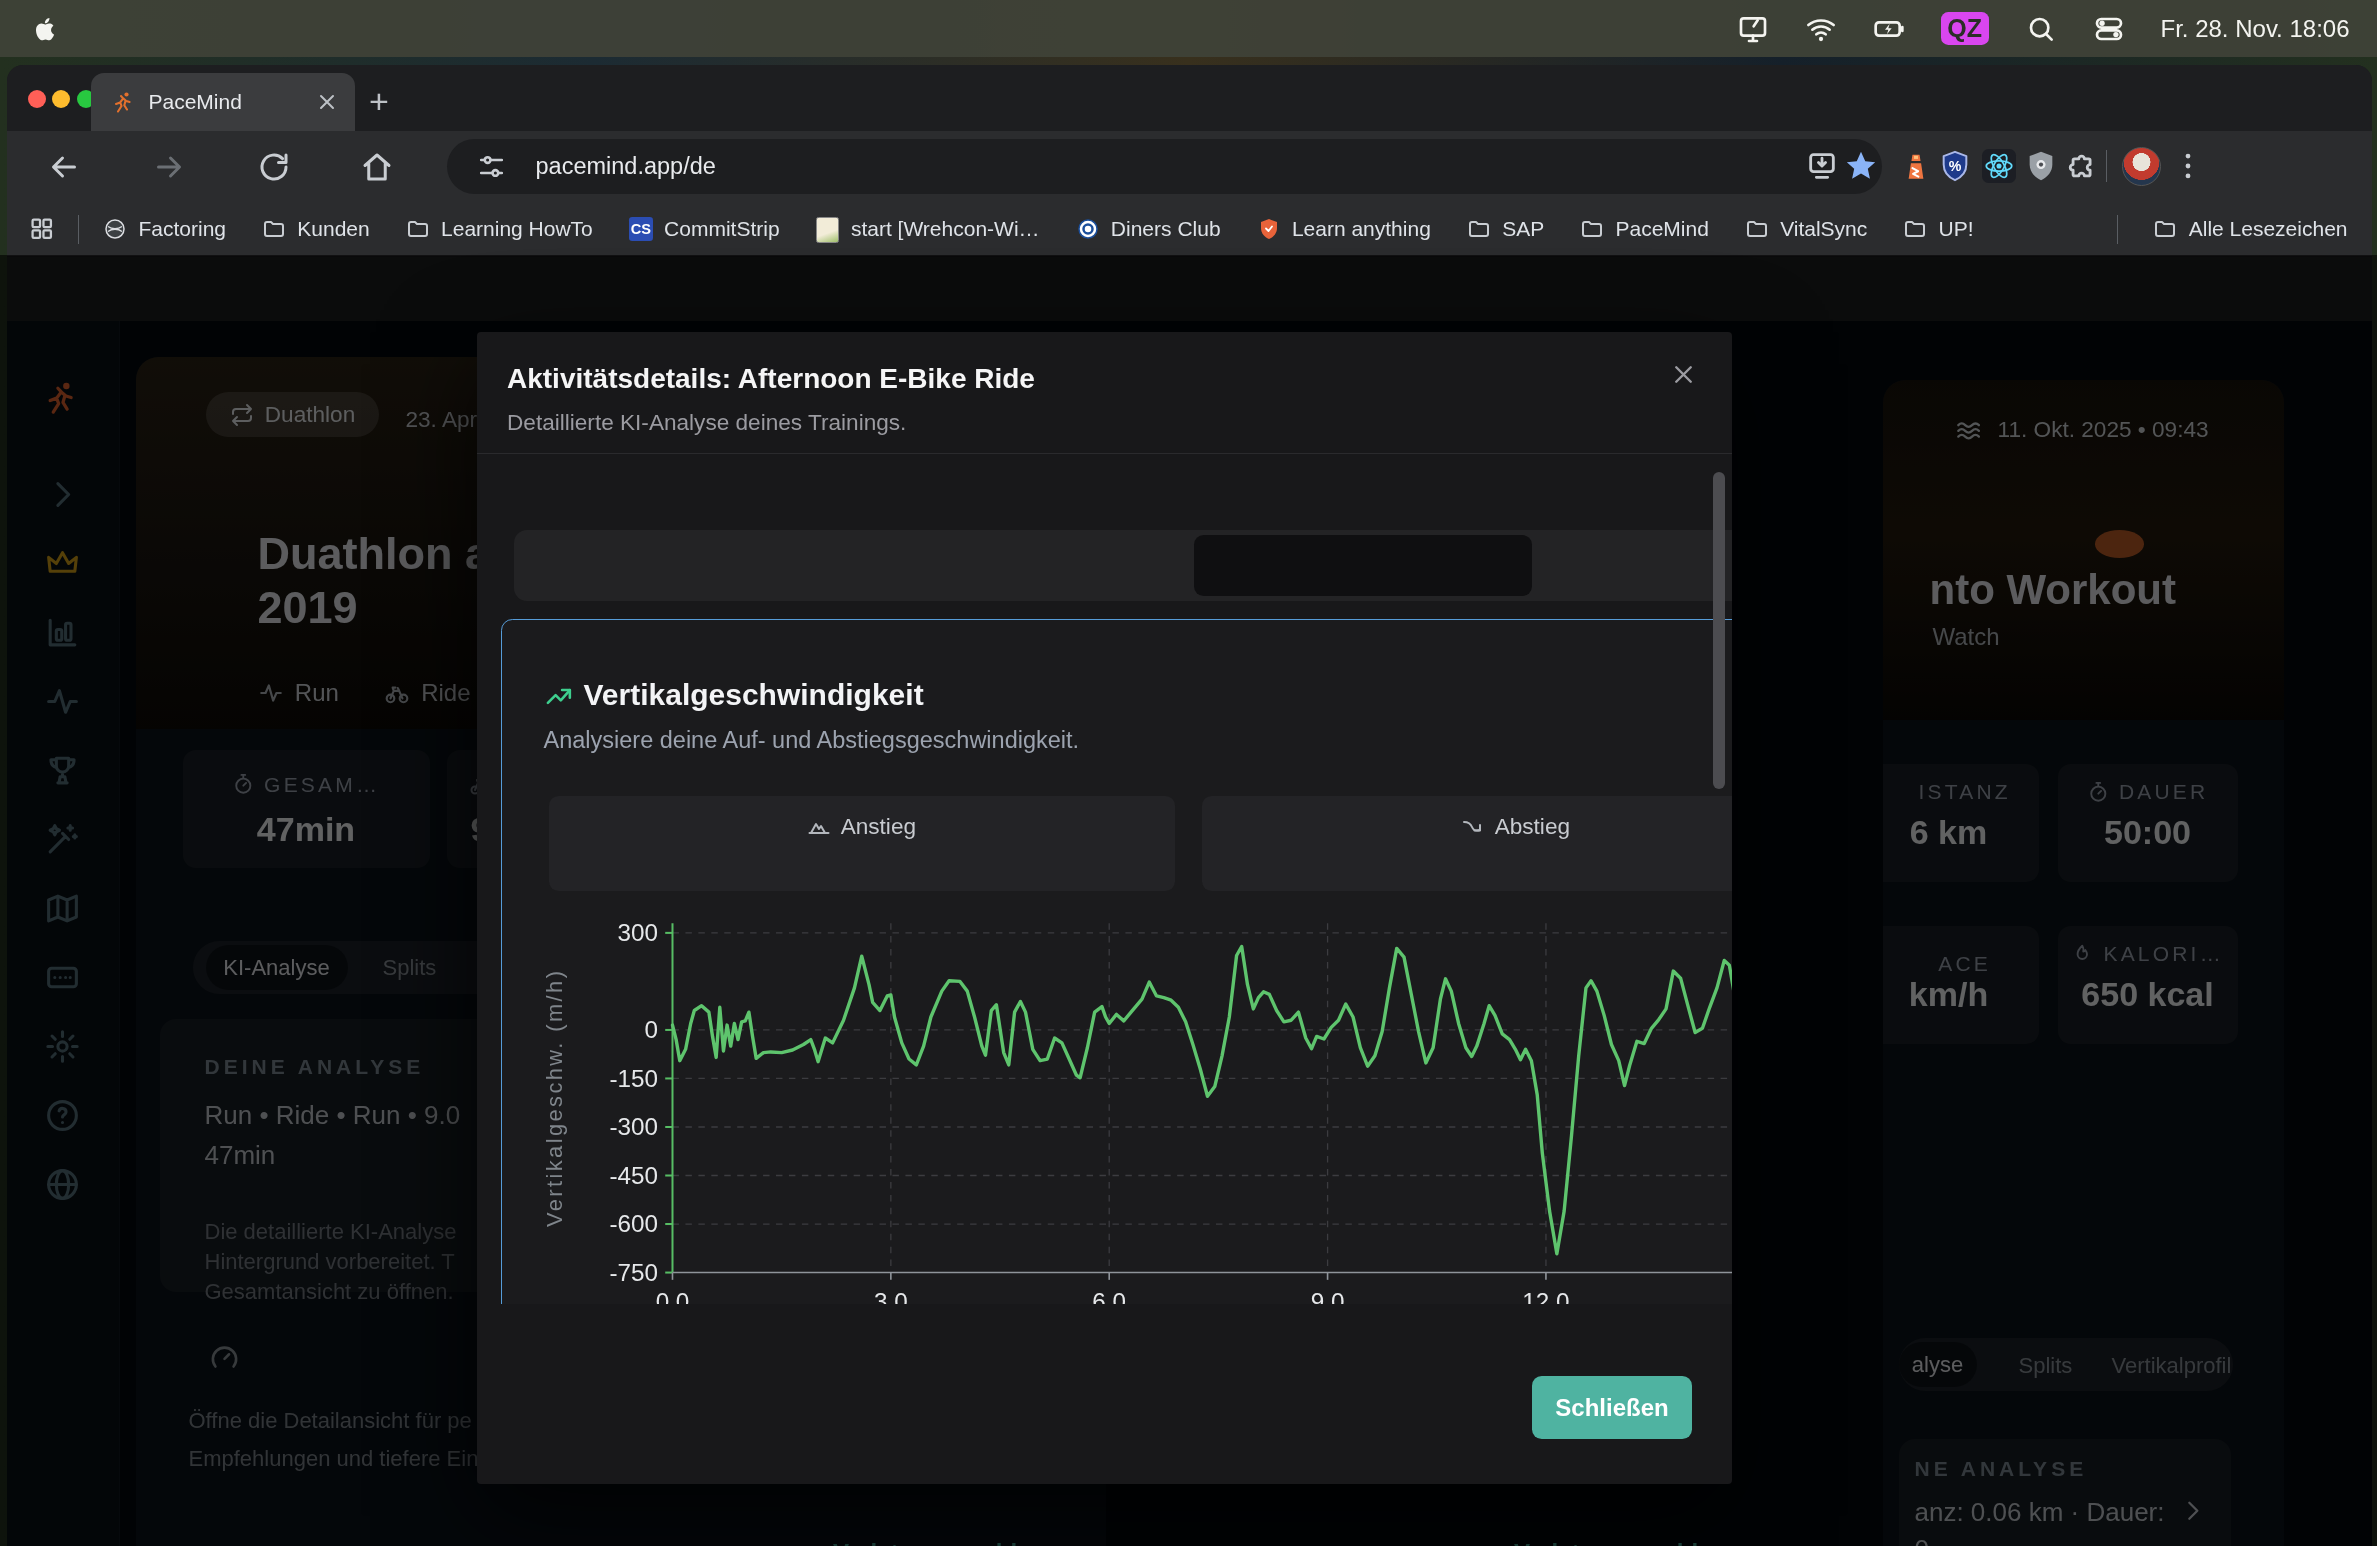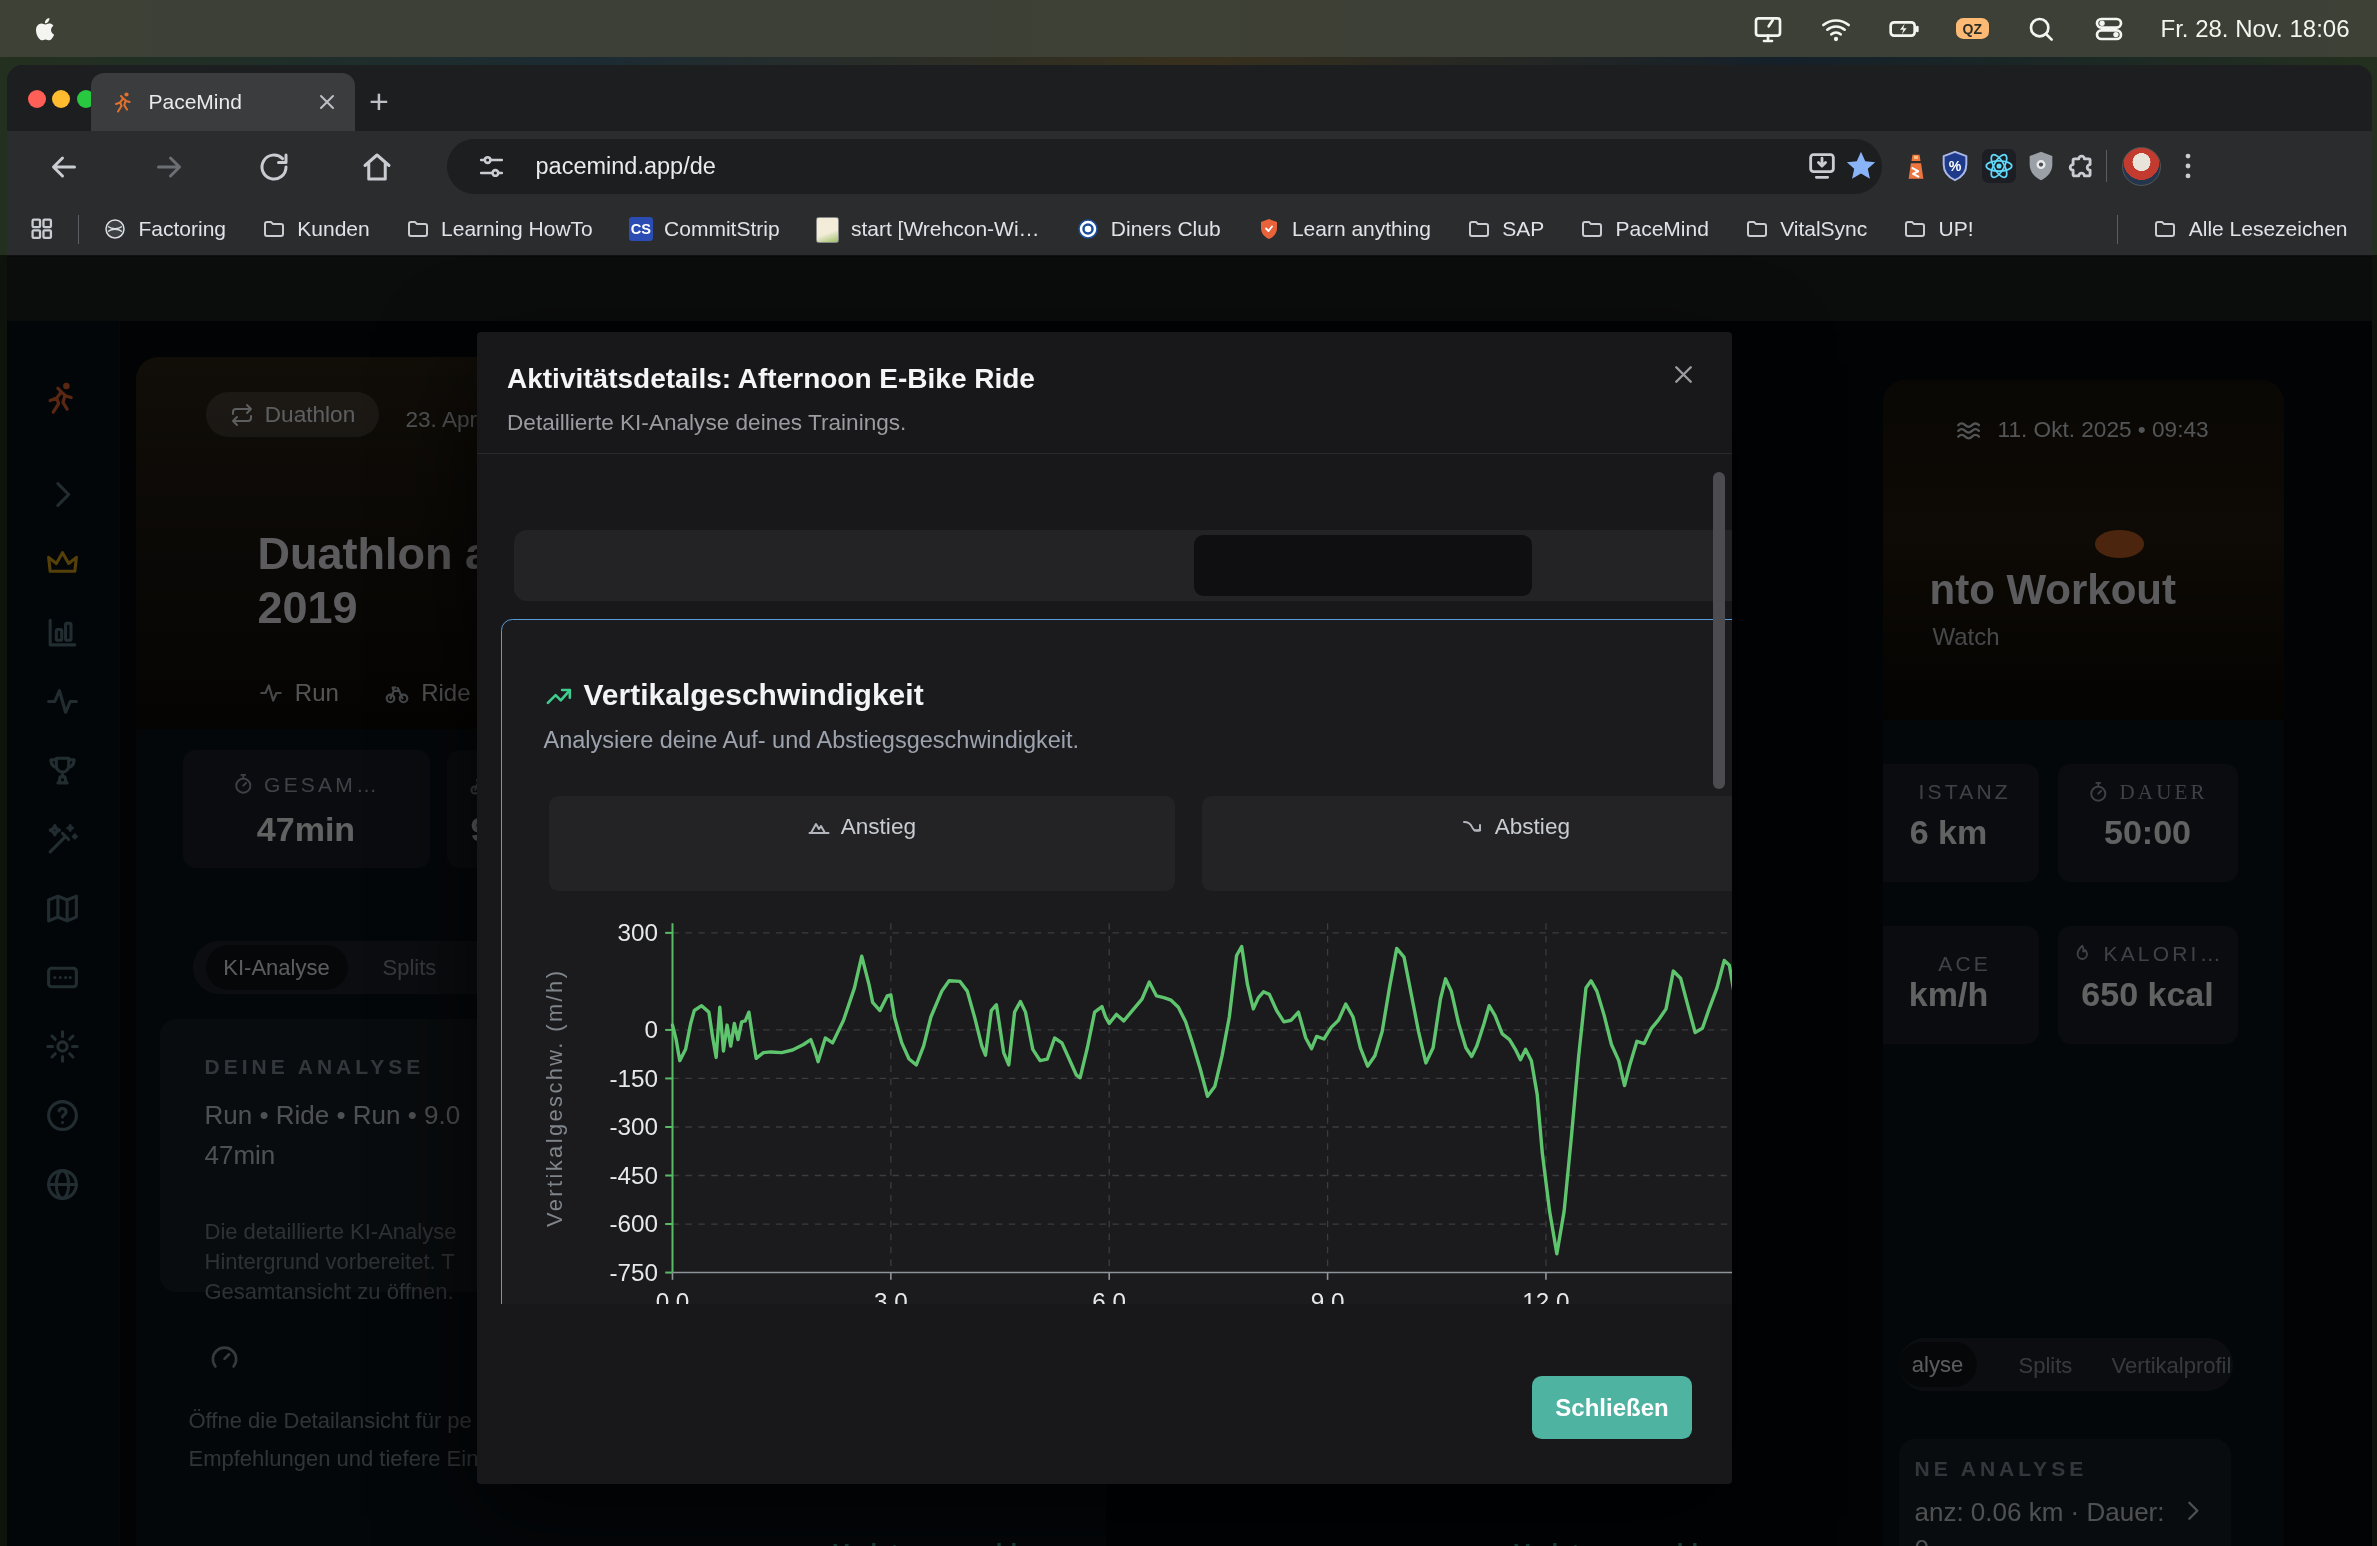--- a/index.html
+++ b/index.html
@@ -9,21 +9,21 @@
   .ico svg{width:100%;height:100%;display:block;}
   .ico{display:inline-block;line-height:0;}
 
   
   #menubar{position:absolute;left:0;top:0;width:100%;height:57px;background:rgba(62,66,55,.96);
     display:flex;align-items:center;color:#f4f4f0;font-size:24px;}
   #menubar .mleft{display:flex;align-items:center;gap:42px;padding-left:32px;}
   #menubar .mitem.bold{font-weight:bold;}
   #menubar .mright{margin-left:auto;display:flex;align-items:center;gap:36px;padding-right:27.5px;}
   #menubar .sico{width:32px;height:32px;color:#f4f4f0;}
-  #qz-badge{background:#fdba74;color:#2b2e27;font-weight:bold;font-size:14px;border-radius:7.3px;padding:2.4px 6.5px;}
+  #qz-badge{background:#d946ef;color:#2b2e27;font-weight:bold;font-size:25px;border-radius:7.3px;padding:2.4px 6.5px;}
   #clock{white-space:nowrap;}
   .apple{width:27.5px;height:32px;}
 
   
   #window{position:absolute;left:6.5px;top:65px;width:2365px;height:1481px;background:#1d1e20;
     border-radius:16px 16px 0 0;overflow:hidden;}
   #tabstrip{position:relative;height:66px;background:#1d1e20;}
   .tlight{position:absolute;top:25px;width:18px;height:18px;border-radius:50%;}
   #tab-active{position:absolute;left:84px;top:8px;width:264px;height:58px;background:#3b3c3e;
     border-radius:13px 13px 0 0;display:flex;align-items:center;color:#e8eaed;font-size:21px;}
@@ -588,21 +588,21 @@
         <div id="swimstats">
 
         <div class="statbox swimstat" style="left: -24px; top: 384px; width: 180px; height: 118px;">
               <div class="statlab" style="top:16px;">
                 <span class="ico" style="width:22.6px;height:22.6px;"></span>
                 <span>ISTANZ</span>
               </div>
               <div class="statval" style="top:49px;">6 km</div>
             </div>
             <div class="statbox swimstat" style="left: 175px; top: 384px; width: 180px; height: 118px;">
-              <div class="statlab" style="top:16px;font-family:Liberation Serif, serif;">
+              <div class="statlab" style="top:16px;">
                 <span class="ico" style="width:22.6px;height:22.6px;">
                   <svg viewBox="0 0 24 24" fill="none" stroke="currentColor" stroke-width="2" stroke-linecap="round" stroke-linejoin="round">
                     <circle cx="12" cy="13.5" r="7.5"></circle>
                     <path d="M10 2h4M12 2v3M12 13.5l3-3"></path>
                   </svg>
                 </span>
                 <span>DAUER</span>
               </div>
               <div class="statval" style="top:49px;">50:00</div>
             </div>

